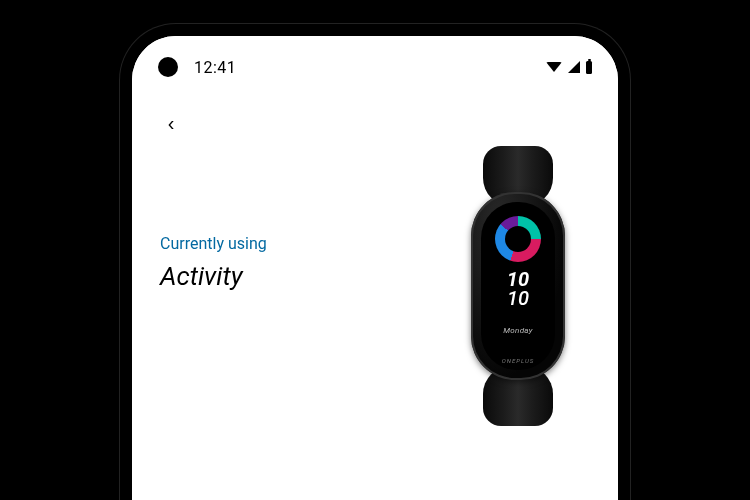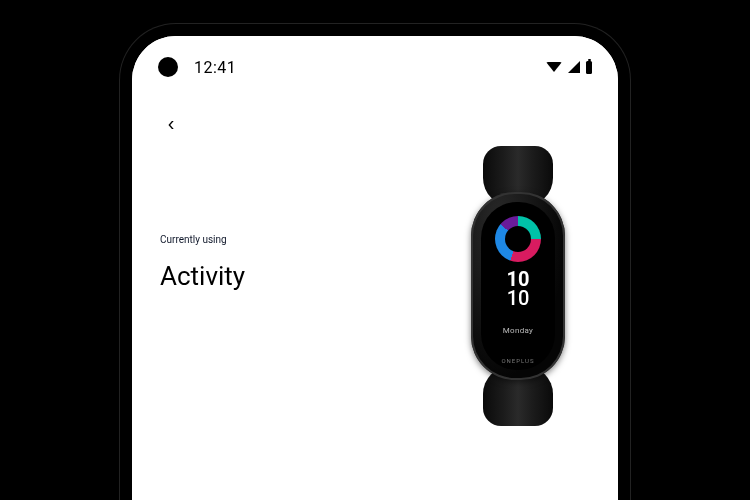--- a/index.html
+++ b/index.html
@@ -126,38 +126,40 @@
     left: 0; right: 0;
     height: 270px;
     padding: 0 28px;
   }
   .hero-text {
     position: absolute;
     left: 28px;
     top: 78px;
   }
   .curr {
-    font-size: 10px;
-    color: #0f172a;
-    margin-bottom: 16px;
+    font-size: 16px;
+    color: #0369a1;
+    margin-bottom: 8px;
   }
   .face-name {
     font-size: 26px;
     font-weight: 400;
     color: #000;
+    font-style: italic;
   }
 
   
   .band {
     position: absolute;
     right: 40px;
     top: -10px;
     width: 120px;
     height: 280px;
     pointer-events: none;
+    font-style: italic;
   }
   .strap {
     position: absolute;
     left: 50%; transform: translateX(-50%);
     width: 70px;
     background: linear-gradient(90deg,#0a0a0a,#1c1c1c 30%,#2a2a2a 50%,#1c1c1c 70%,#0a0a0a);
     border-radius: 18px;
   }
   .strap.top   { top: 0;   height: 60px; border-radius: 18px 18px 28px 28px; }
   .strap.bot   { bottom: 0;height: 60px; border-radius: 28px 28px 18px 18px; }

